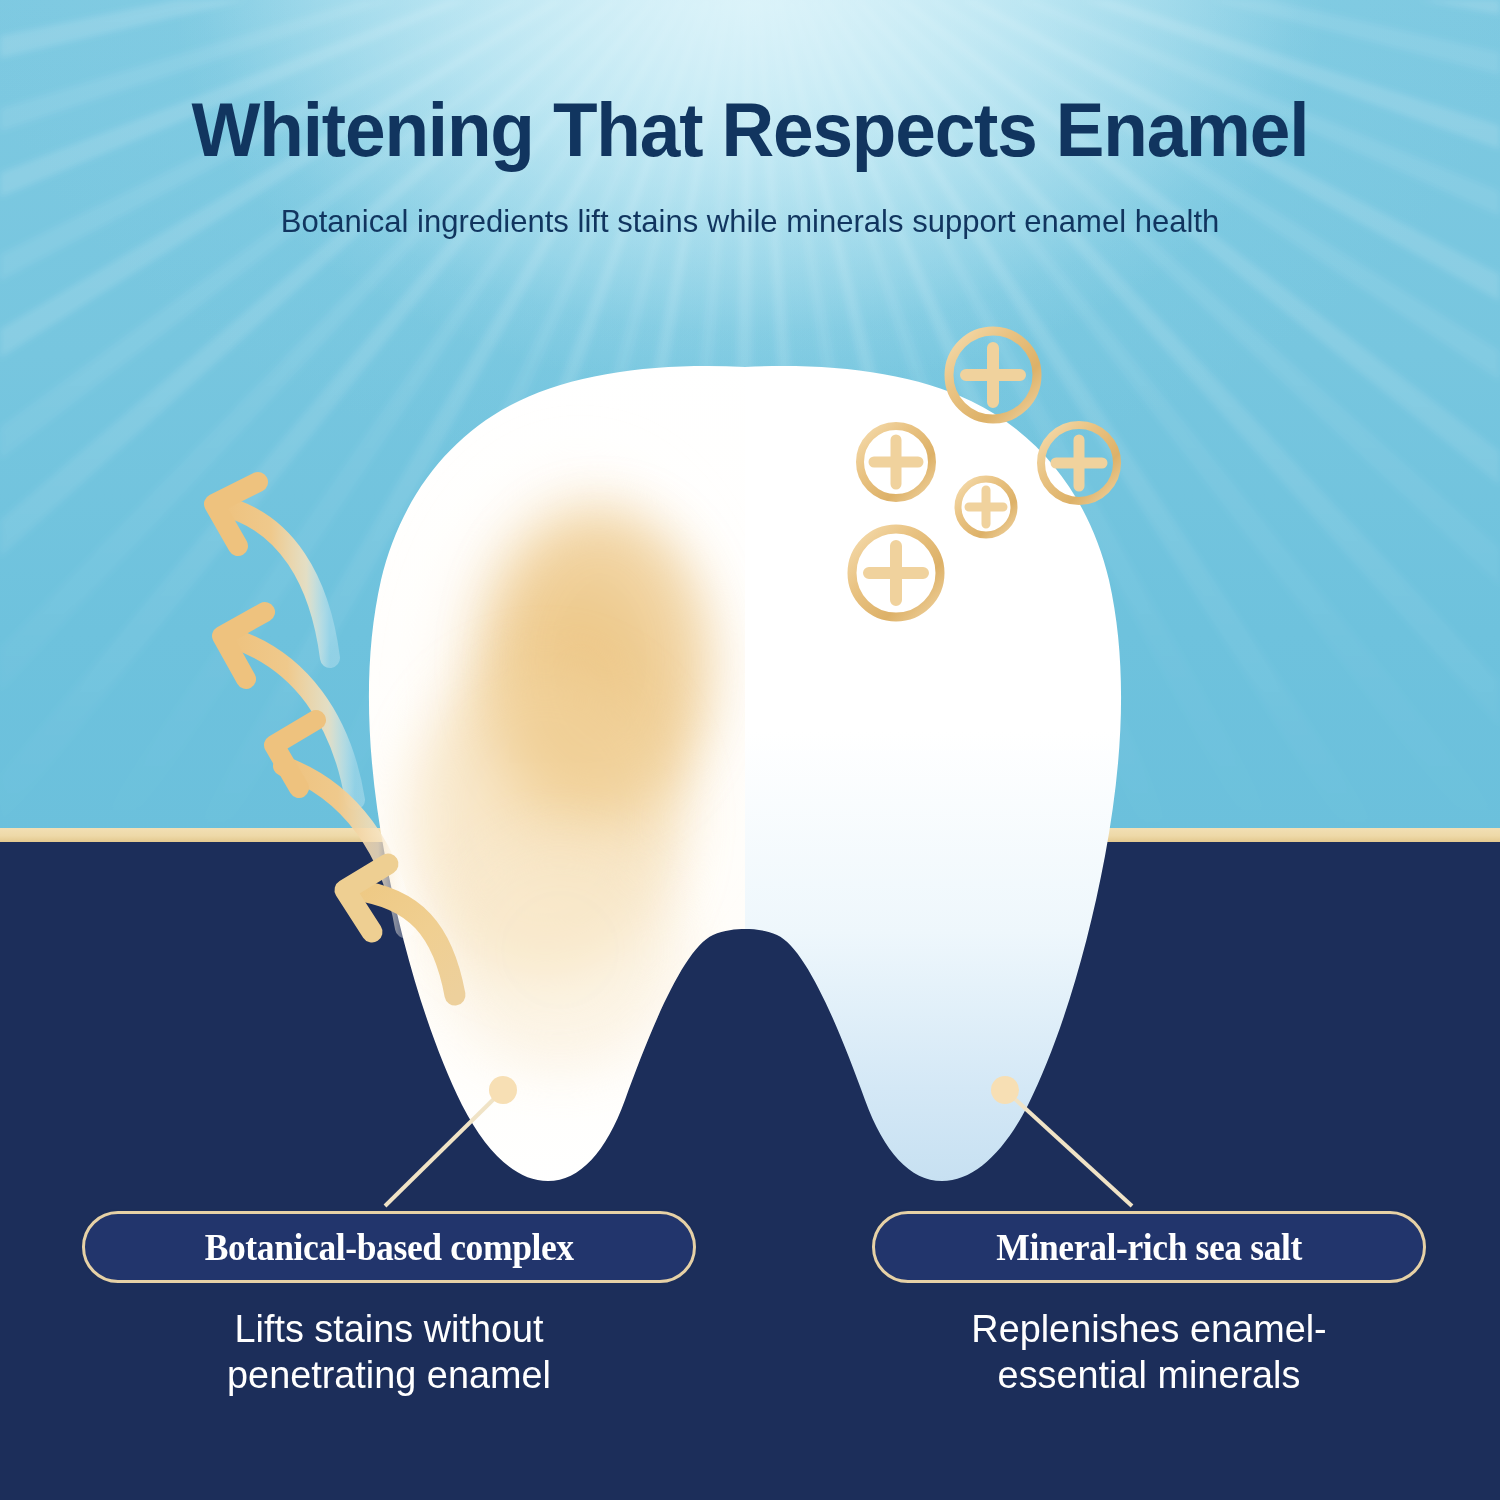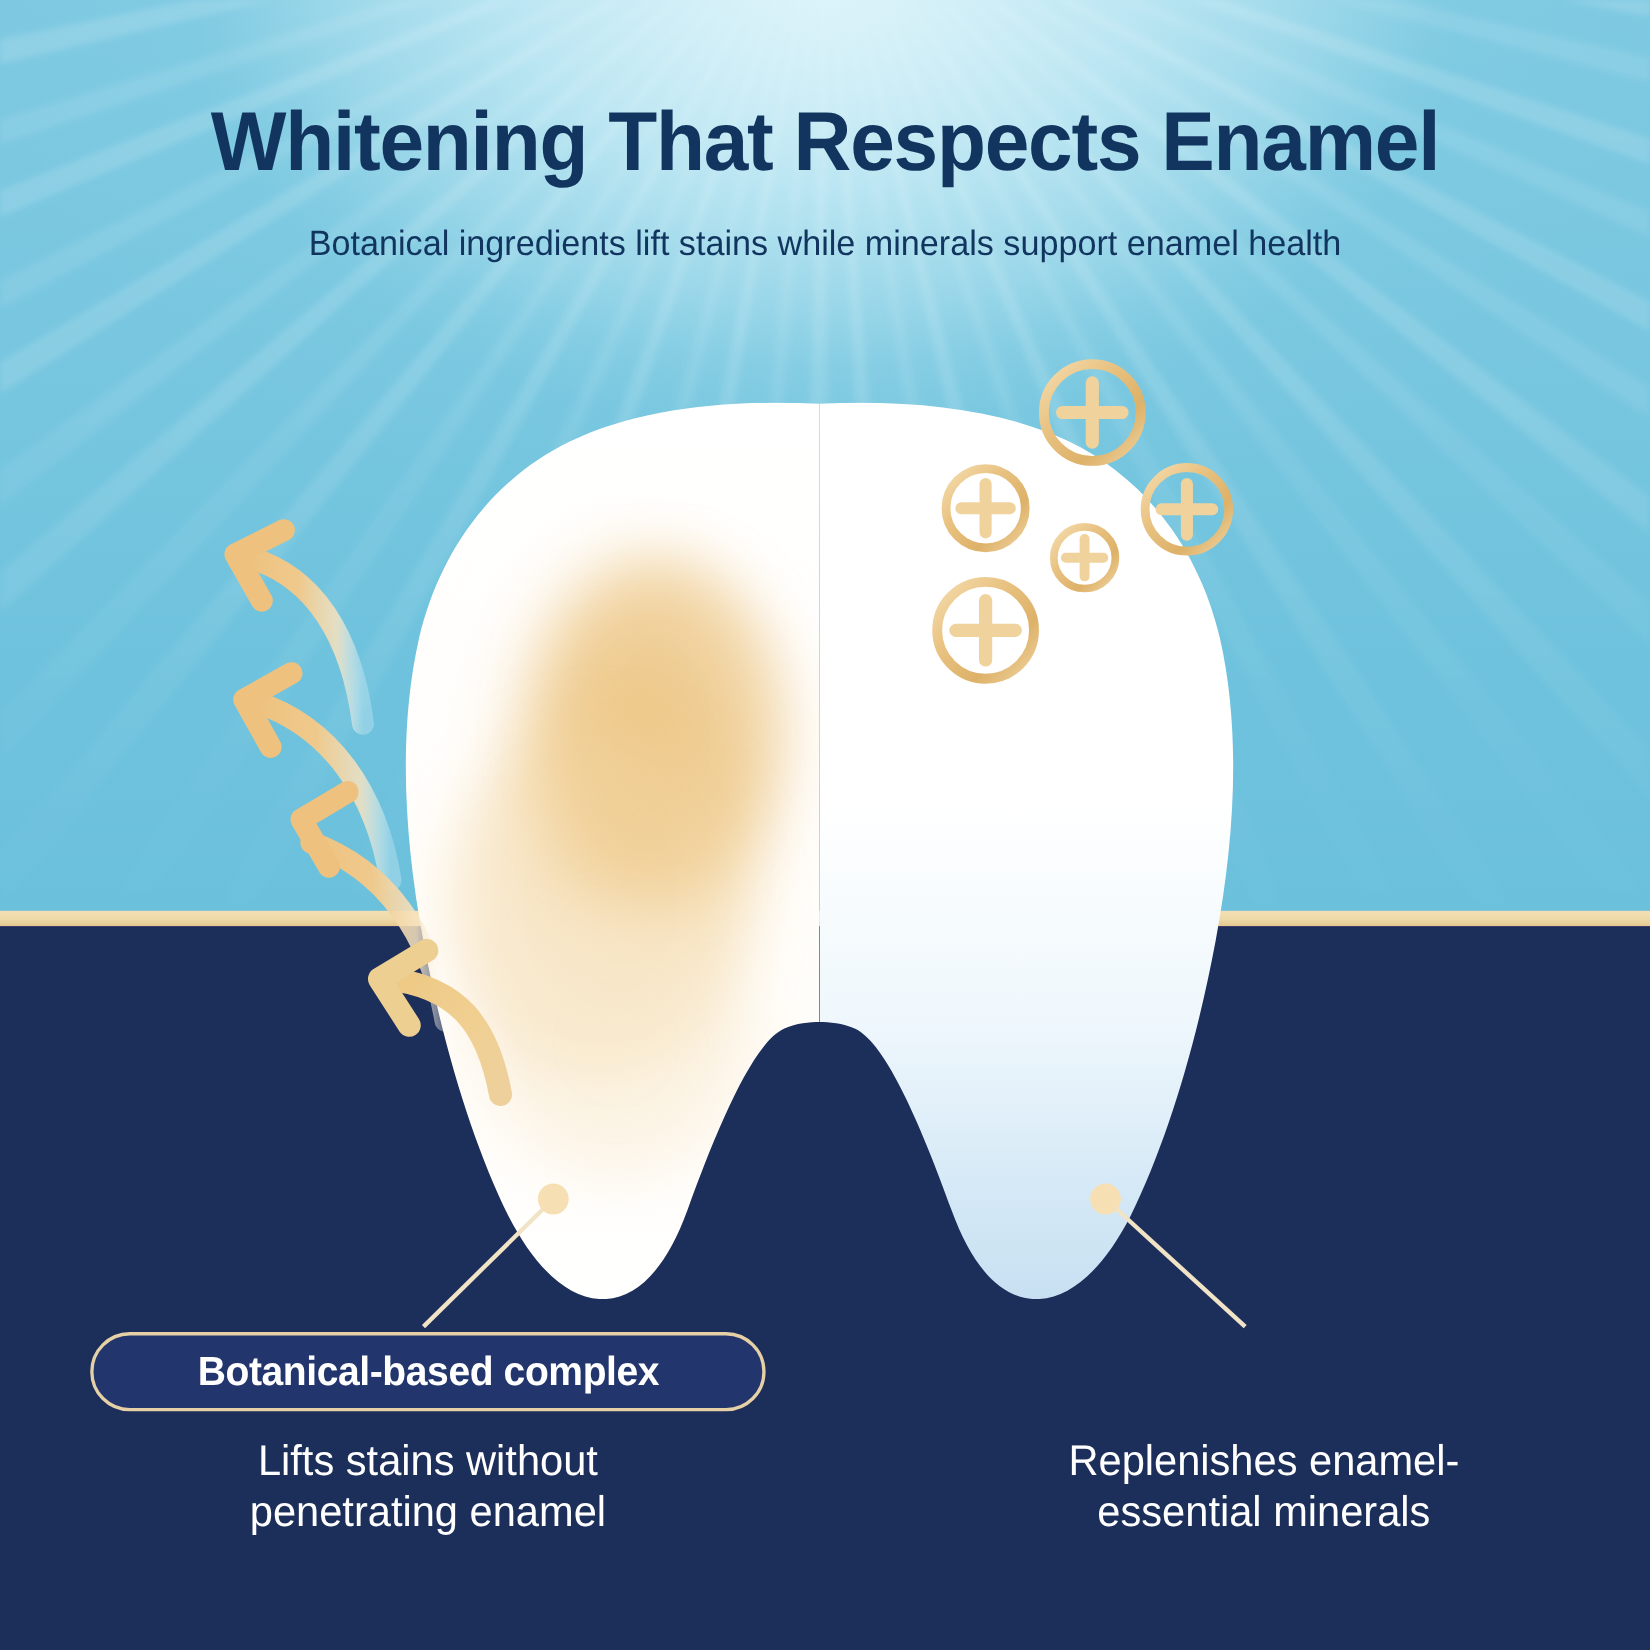--- a/index.html
+++ b/index.html
@@ -101,20 +101,21 @@
     position: absolute;
     box-sizing: border-box;
     height: 72px;
     border-radius: 40px;
     border: 3px solid #e6d1a6;
     background: #22356c;
     display: flex;
     align-items: center;
     justify-content: center;
     box-shadow: 0 0 0 2px rgba(28,46,90,0.35);
+    font-family: Liberation Serif, serif;
   }
   .pill-text {
     color: #ffffff;
     font-size: 37px;
     font-weight: 700;
     letter-spacing: -0.4px;
     transform: scaleX(0.96);
     white-space: nowrap;
   }
   .pill-left  { left: 82px;  top: 1211px; width: 614px; }
@@ -295,18 +296,21 @@
   <div class="subtitle">Botanical ingredients lift stains while minerals support enamel health</div>
 
   <div class="pill pill-left">
     <span class="pill-text">Botanical-based complex</span>
   </div>
   <div class="caption caption-left">
     <span>Lifts stains without</span><br>
     <span>penetrating enamel</span>
   </div>
 
+  <div class="pill pill-right">
+    <span class="pill-text">Mineral-rich sea salt</span>
+  </div>
   <div class="caption caption-right">
     <span>Replenishes enamel-</span><br>
     <span>essential minerals</span>
   </div>
 
 </div>
 
 </body></html>

